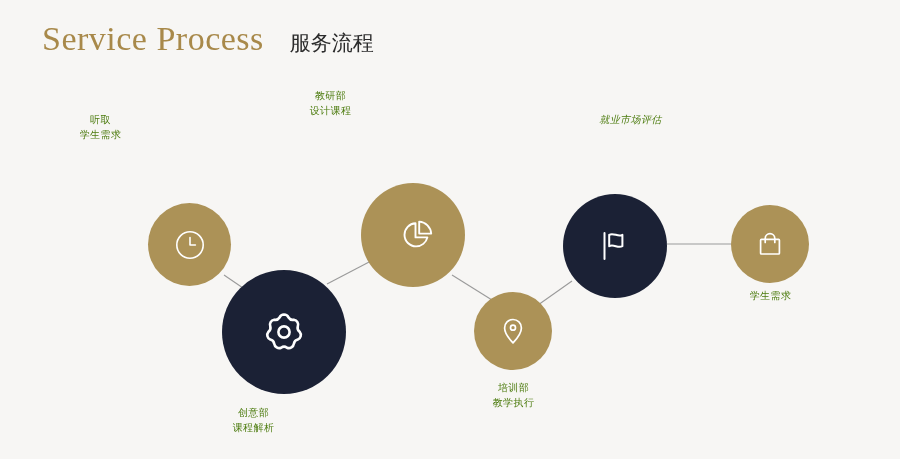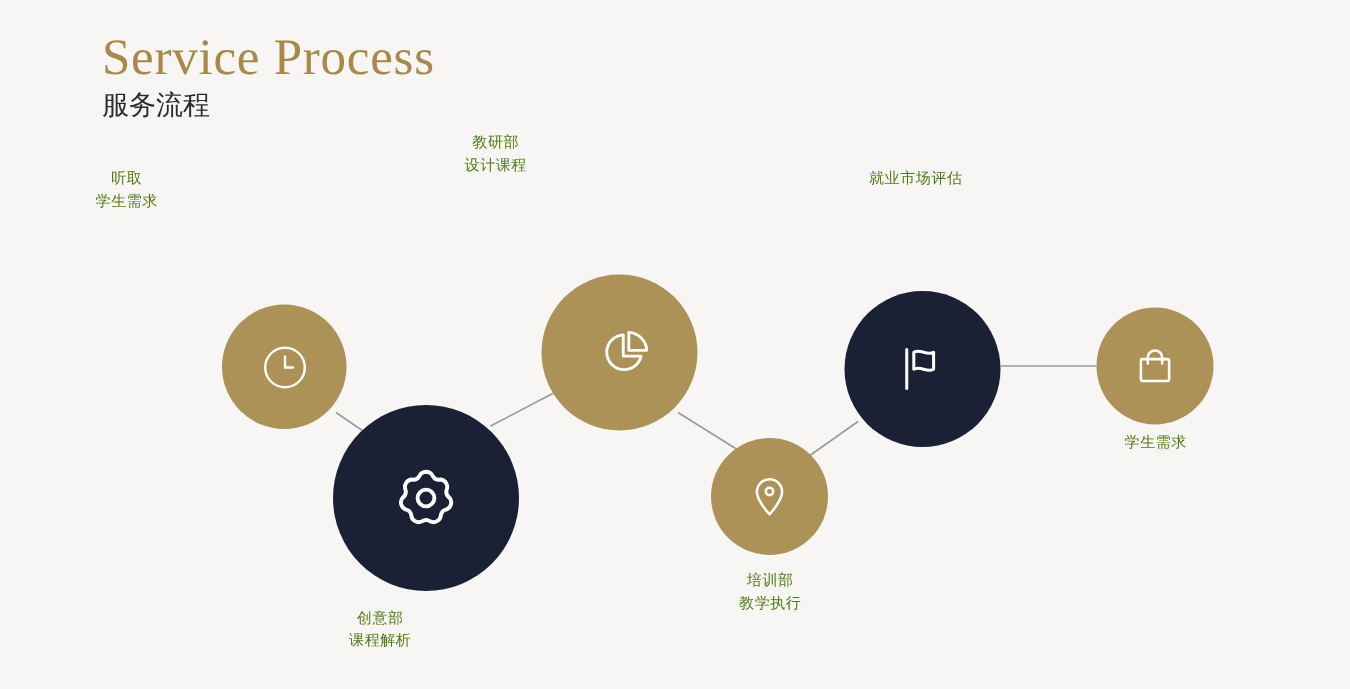--- a/index.html
+++ b/index.html
@@ -20,32 +20,31 @@
     background: #f7f6f4;
   }
 
   
   .title-block {
     position: absolute;
     left: 42px;
     top: 20px;
     display: flex;
     align-items: baseline;
-    flex-direction: column;
   }
   .title-en {
     font-family: "Liberation Serif", "DejaVu Serif", serif;
     font-size: 34px;
     color: #a8894a;
     letter-spacing: 0.5px;
     white-space: nowrap;
   }
   .title-cn {
     font-family: Liberation Mono, monospace;
-    font-size: 18px;
+    font-size: 21px;
     color: #2b2b2b;
     margin-left: 26px;
     white-space: nowrap;
   }
 
   
   #connectors {
     position: absolute;
     left: 0;
     top: 0;
@@ -179,27 +178,27 @@
     <span>
       <svg width="34" height="34" viewBox="0 0 34 34">
         <g fill="none" stroke="#ffffff" stroke-width="1.7" stroke-linejoin="round" stroke-linecap="round">
           <rect x="7.6" y="12.4" width="18.8" height="14.6" rx="0.8"></rect>
           <path d="M12.2 15.4 V11.4 a4.8 4.8 0 0 1 9.6 0 V15.4"></path>
         </g>
       </svg>
     </span>
   </div>
 
-  <div class="label" style="left:22px; top:113px; width:125px;">听取
+  <div class="label" style="left:38px; top:113px; width:125px;">听取
 学生需求</div>
 
   <div class="label" style="left:238px; top:89px; width:185px;">教研部
 设计课程</div>
 
-  <div class="label" style="left:514px; top:113px; width:193px;">就业市场评估</div>
+  <div class="label" style="left:534px; top:113px; width:193px;font-style:italic;">就业市场评估</div>
 
   <div class="label" style="left:421px; top:381px; width:185px;">培训部
 教学执行</div>
 
   <div class="label" style="left:161px; top:406px; width:185px;">创意部
 课程解析</div>
 
   <div class="label" style="left:678px; top:289px; width:185px;">学生需求</div>
 
 </div>

